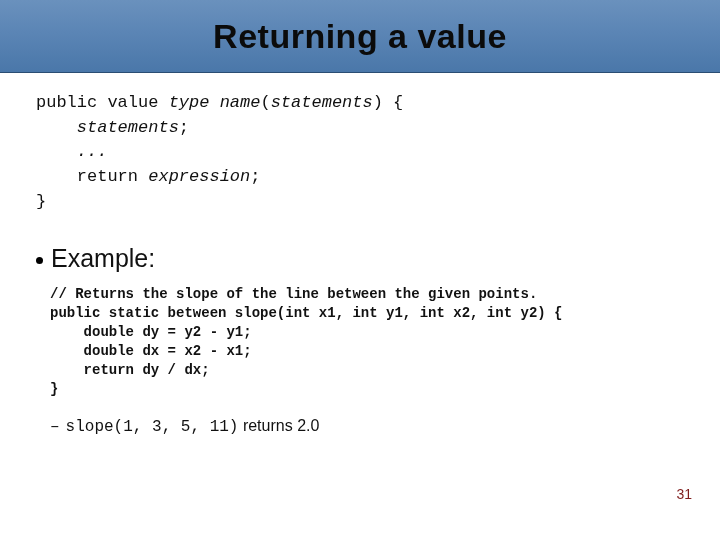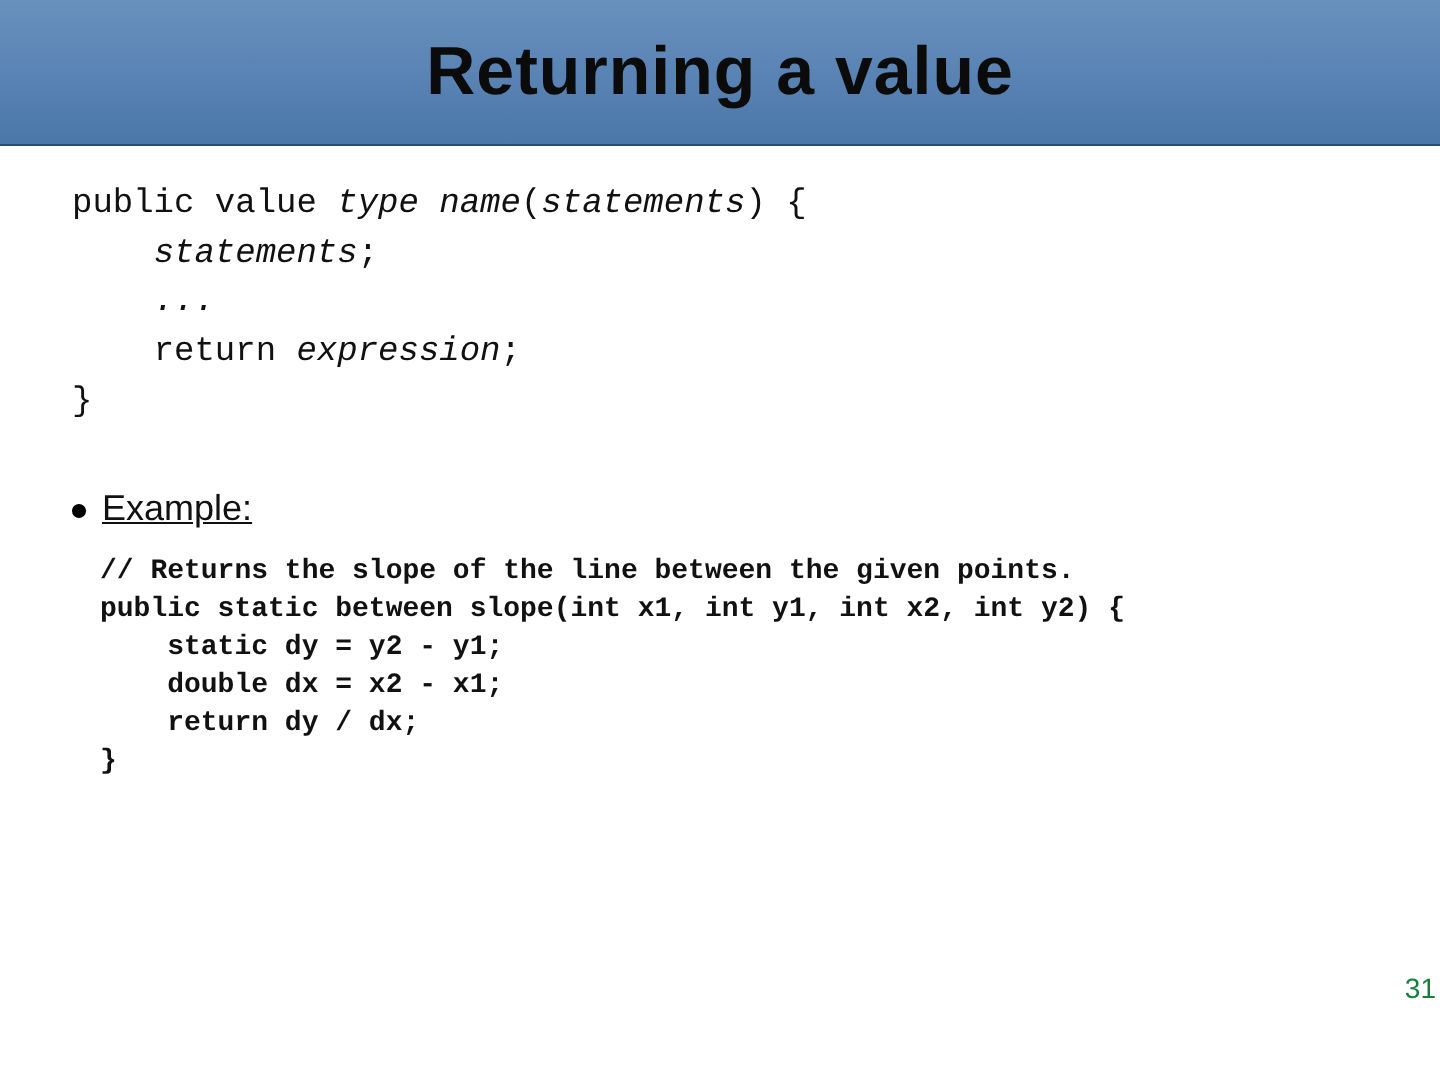--- a/index.html
+++ b/index.html
@@ -38,23 +38,22 @@
   .syntax-block {
     font-family: "Courier New", Courier, monospace;
     font-size: 17px;
     line-height: 1.45;
     color: #111;
     white-space: pre;
   }
   .syntax-block .bi { font-weight: normal; font-style: italic; }
   .example-label {
     margin-top: 30px;
-    font-size: 18px;
+    font-size: 25px;
     color: #111;
-    text-decoration: underline;
   }
   .bullet-dot {
     display: inline-block;
     width: 7px;
     height: 7px;
     background: #000;
     border-radius: 50%;
     vertical-align: middle;
     margin-right: 8px;
   }
@@ -73,23 +72,23 @@
     font-size: 16px;
     color: #111;
     margin-top: 18px;
     margin-left: 14px;
   }
   .result-line .dash { margin-right: 6px; }
   .result-line .ret-word { font-family: Verdana, Geneva, sans-serif; font-size: 16px; }
   .page-num {
     position: absolute;
     bottom: 6px;
-    right: 2px;
+    right: 28px;
     font-size: 14px;
-    color: #15803d;
+    color: #7f1d1d;
   }
 </style>
 </head>
 <body>
 
 <div class="slide">
 
   <div class="title-bar">
     <div class="title-text">Returning a value</div>
   </div>
@@ -101,22 +100,25 @@
     <span class="bi">...</span>
     <span>return</span> <span class="bi">expression</span><span>;</span>
 <span>}</span></div>
 
     <div class="example-label">
       <span class="bullet-dot"></span><span>Example:</span>
     </div>
 
     <div class="code-block"><span>// Returns the slope of the line between the given points.</span>
 <span>public static between slope(int x1, int y1, int x2, int y2) {</span>
-<span>    static dy = y2 - y1;</span>
+<span>    double dy = y2 - y1;</span>
 <span>    double dx = x2 - x1;</span>
 <span>    return dy / dx;</span>
 <span>}</span></div>
 
+    <div class="result-line">
+      <span class="dash">–</span><span>slope(1, 3, 5, 11)</span><span class="ret-word"> returns </span><span class="ret-word">2.0</span>
+    </div>
 
   </div>
 
   <div class="page-num">31</div>
 </div>
 
 </body></html>

